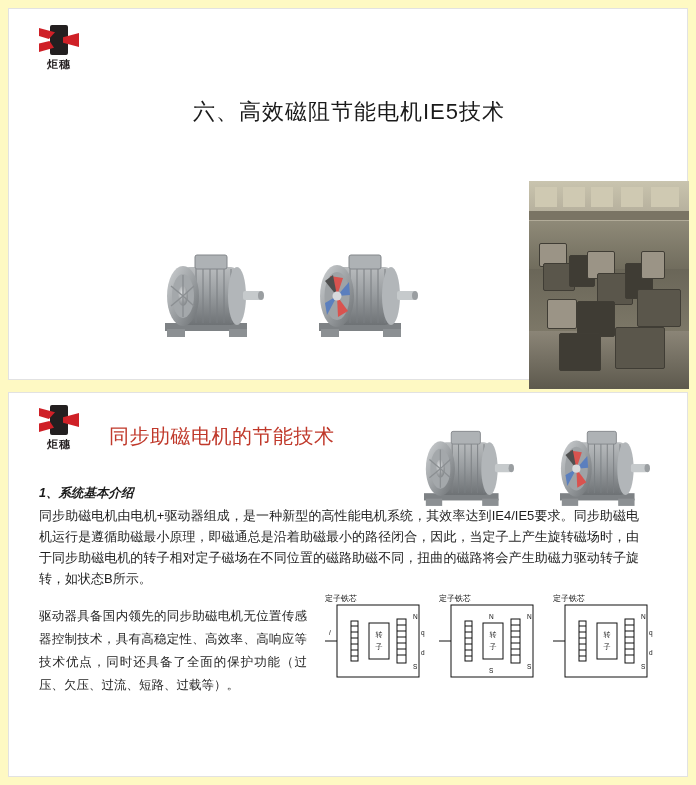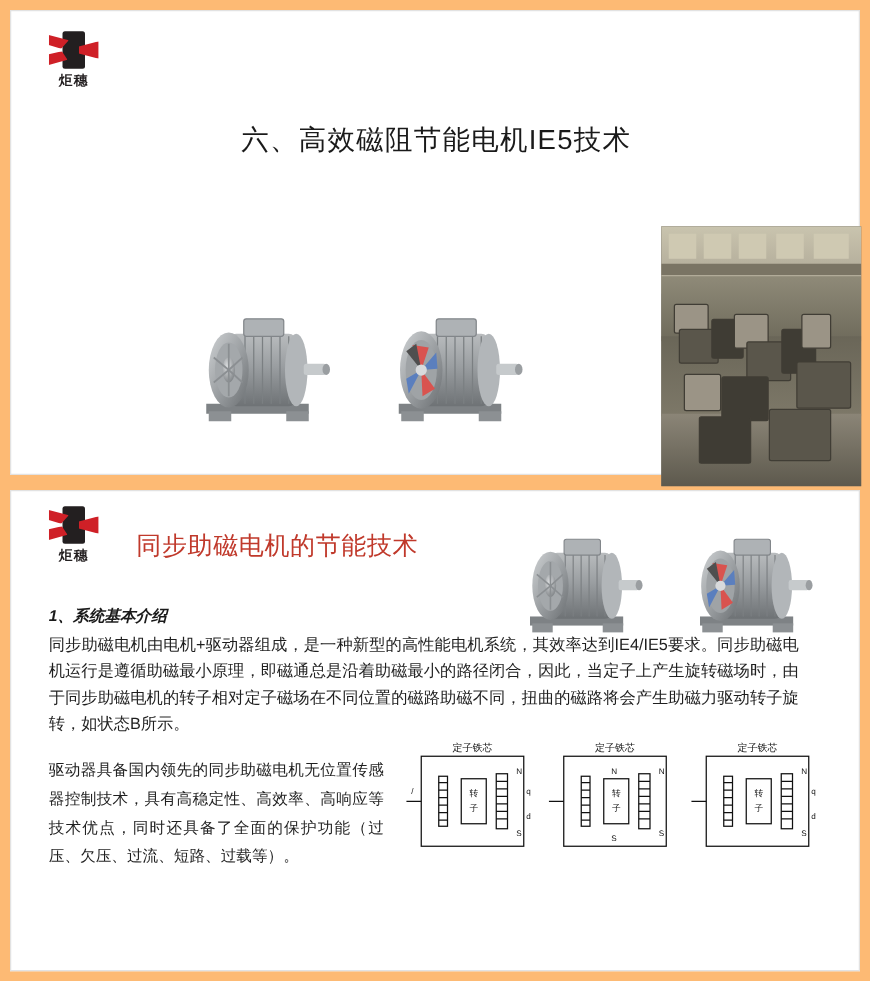--- a/index.html
+++ b/index.html
@@ -12,21 +12,21 @@
     height: 785px;
     font-family: "Liberation Sans", sans-serif;
     color: #1a1a1a;
     position: relative;
     overflow: hidden;
   }
   .page {
     position: relative;
     width: 696px;
     height: 785px;
-    background: #fdba74;
+    background: #fef9c3;
   }
 
   
   .slide1 {
     position: absolute;
     left: 8px;
     top: 8px;
     width: 680px;
     height: 372px;
     background: #ffffff;
@@ -224,21 +224,20 @@
     position: absolute;
     top: 0;
     width: 106px;
     height: 110px;
   }
   .dcell .dlabel {
     position: absolute;
     top: 0;
     left: 0;
     width: 106px;
-    text-align: center;
     font-size: 8px;
     color: #111;
   }
 </style>
 </head>
 <body>
 
 <div class="page">
 
   <div class="slide1">

